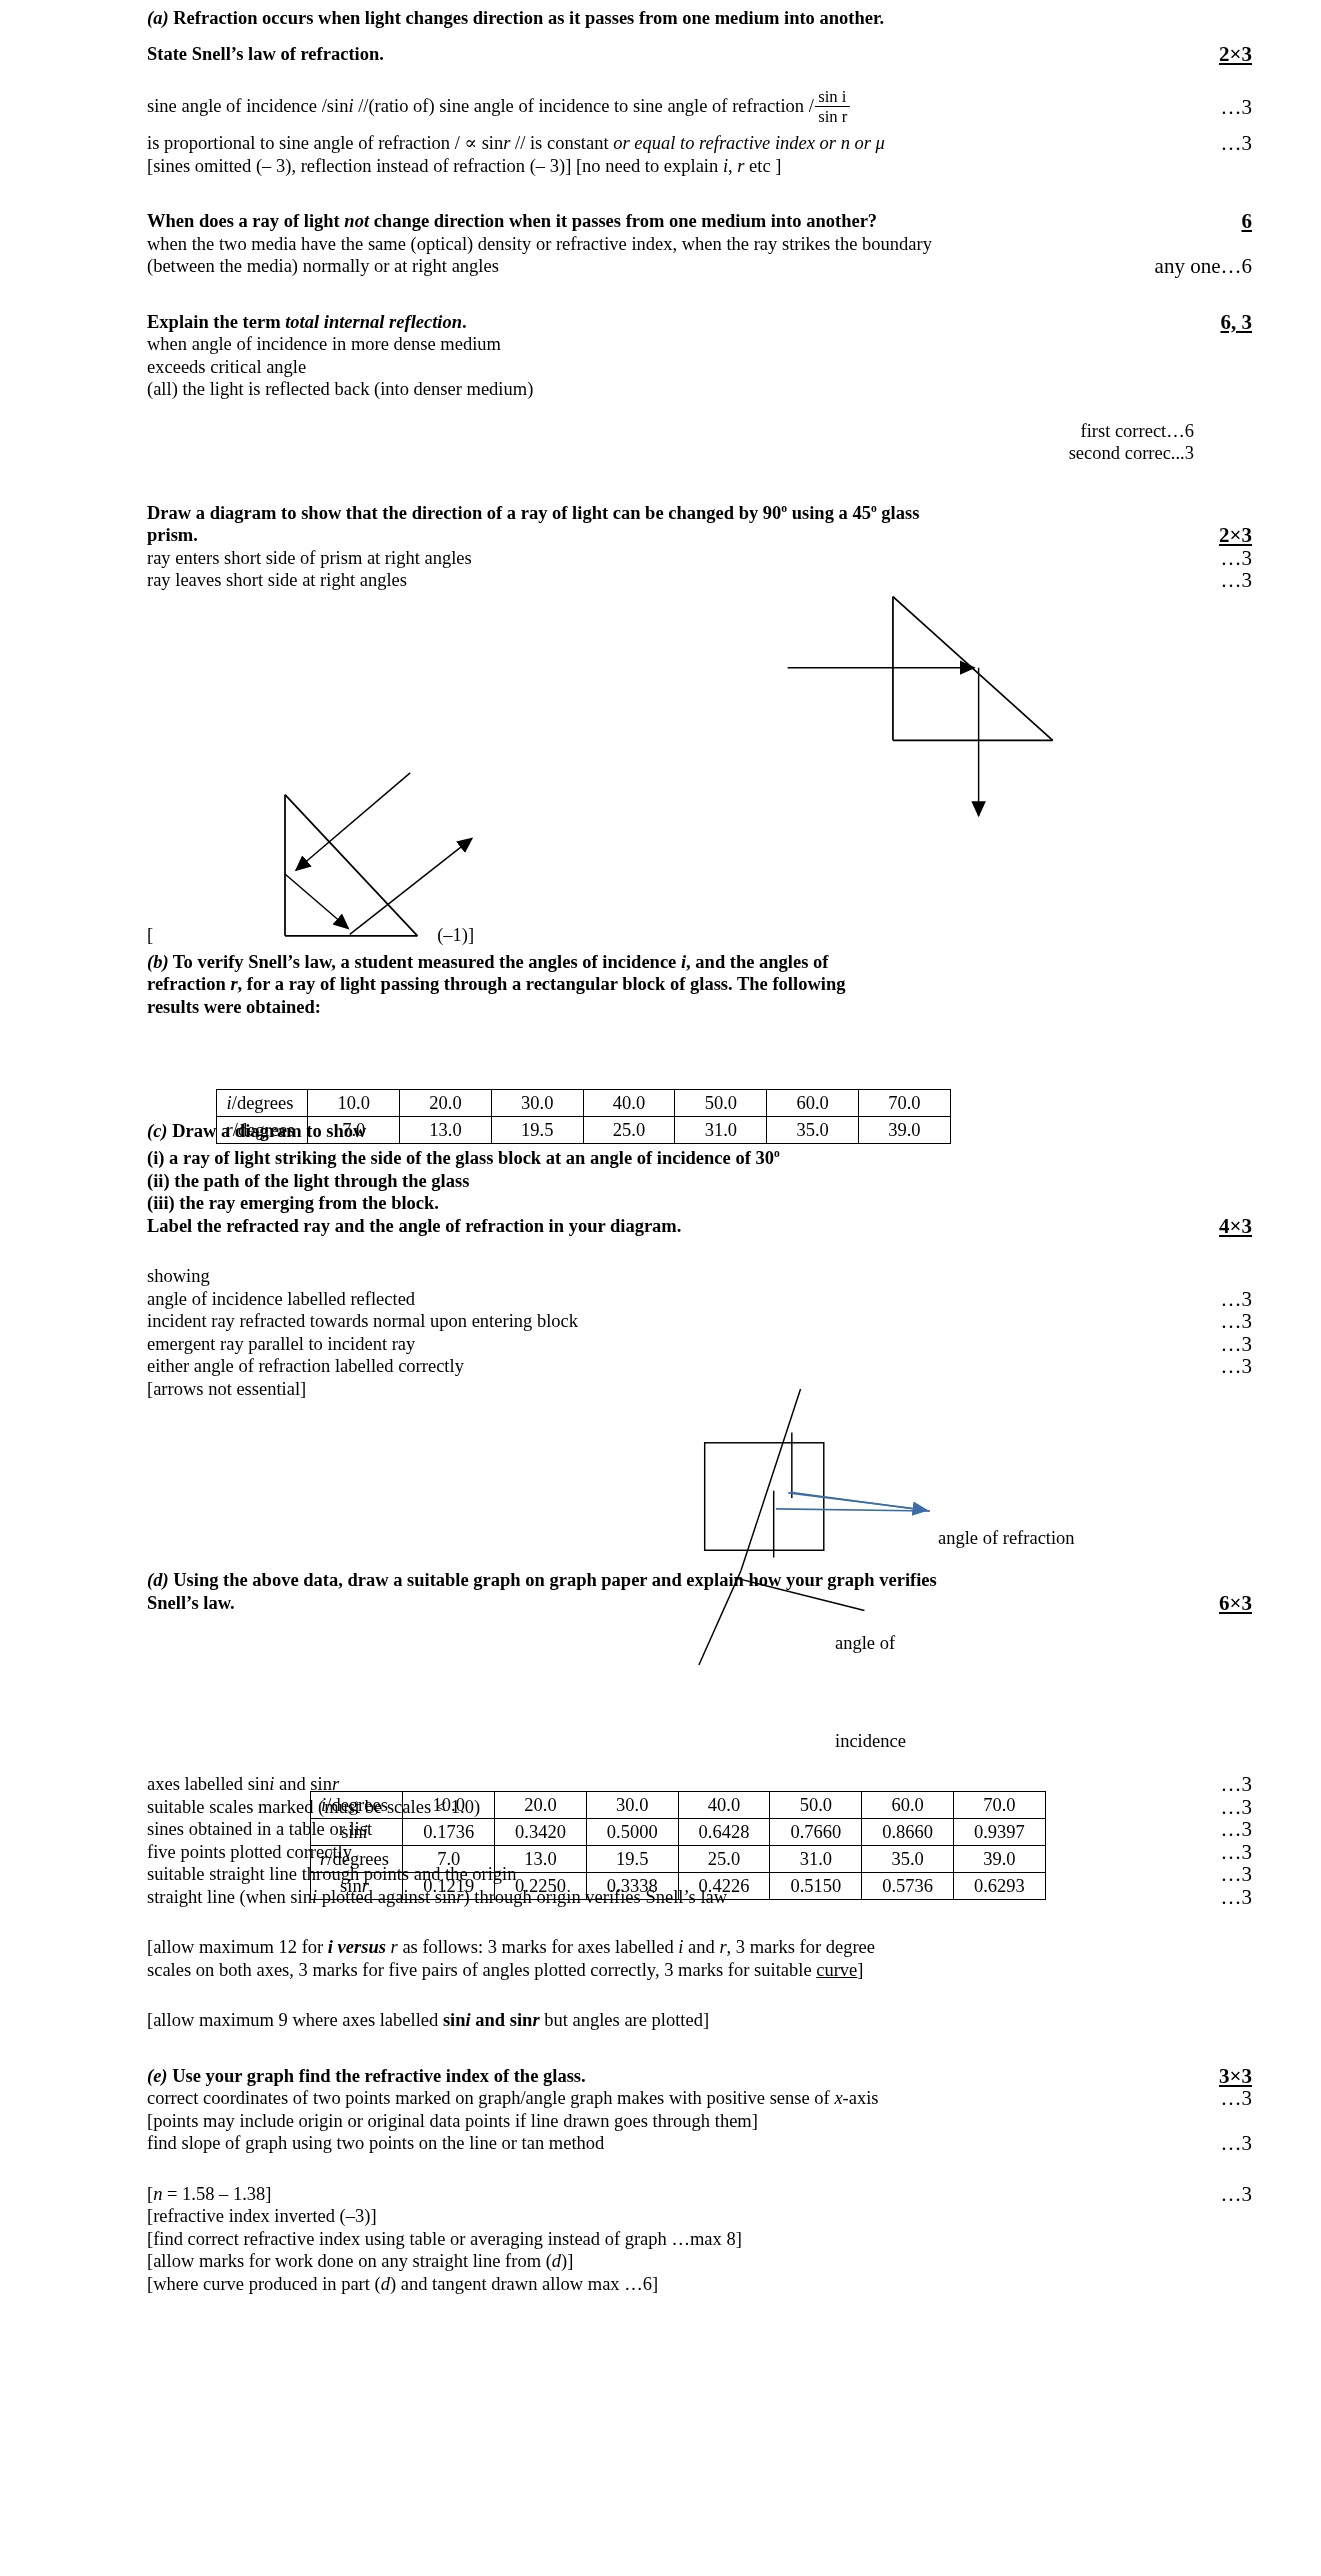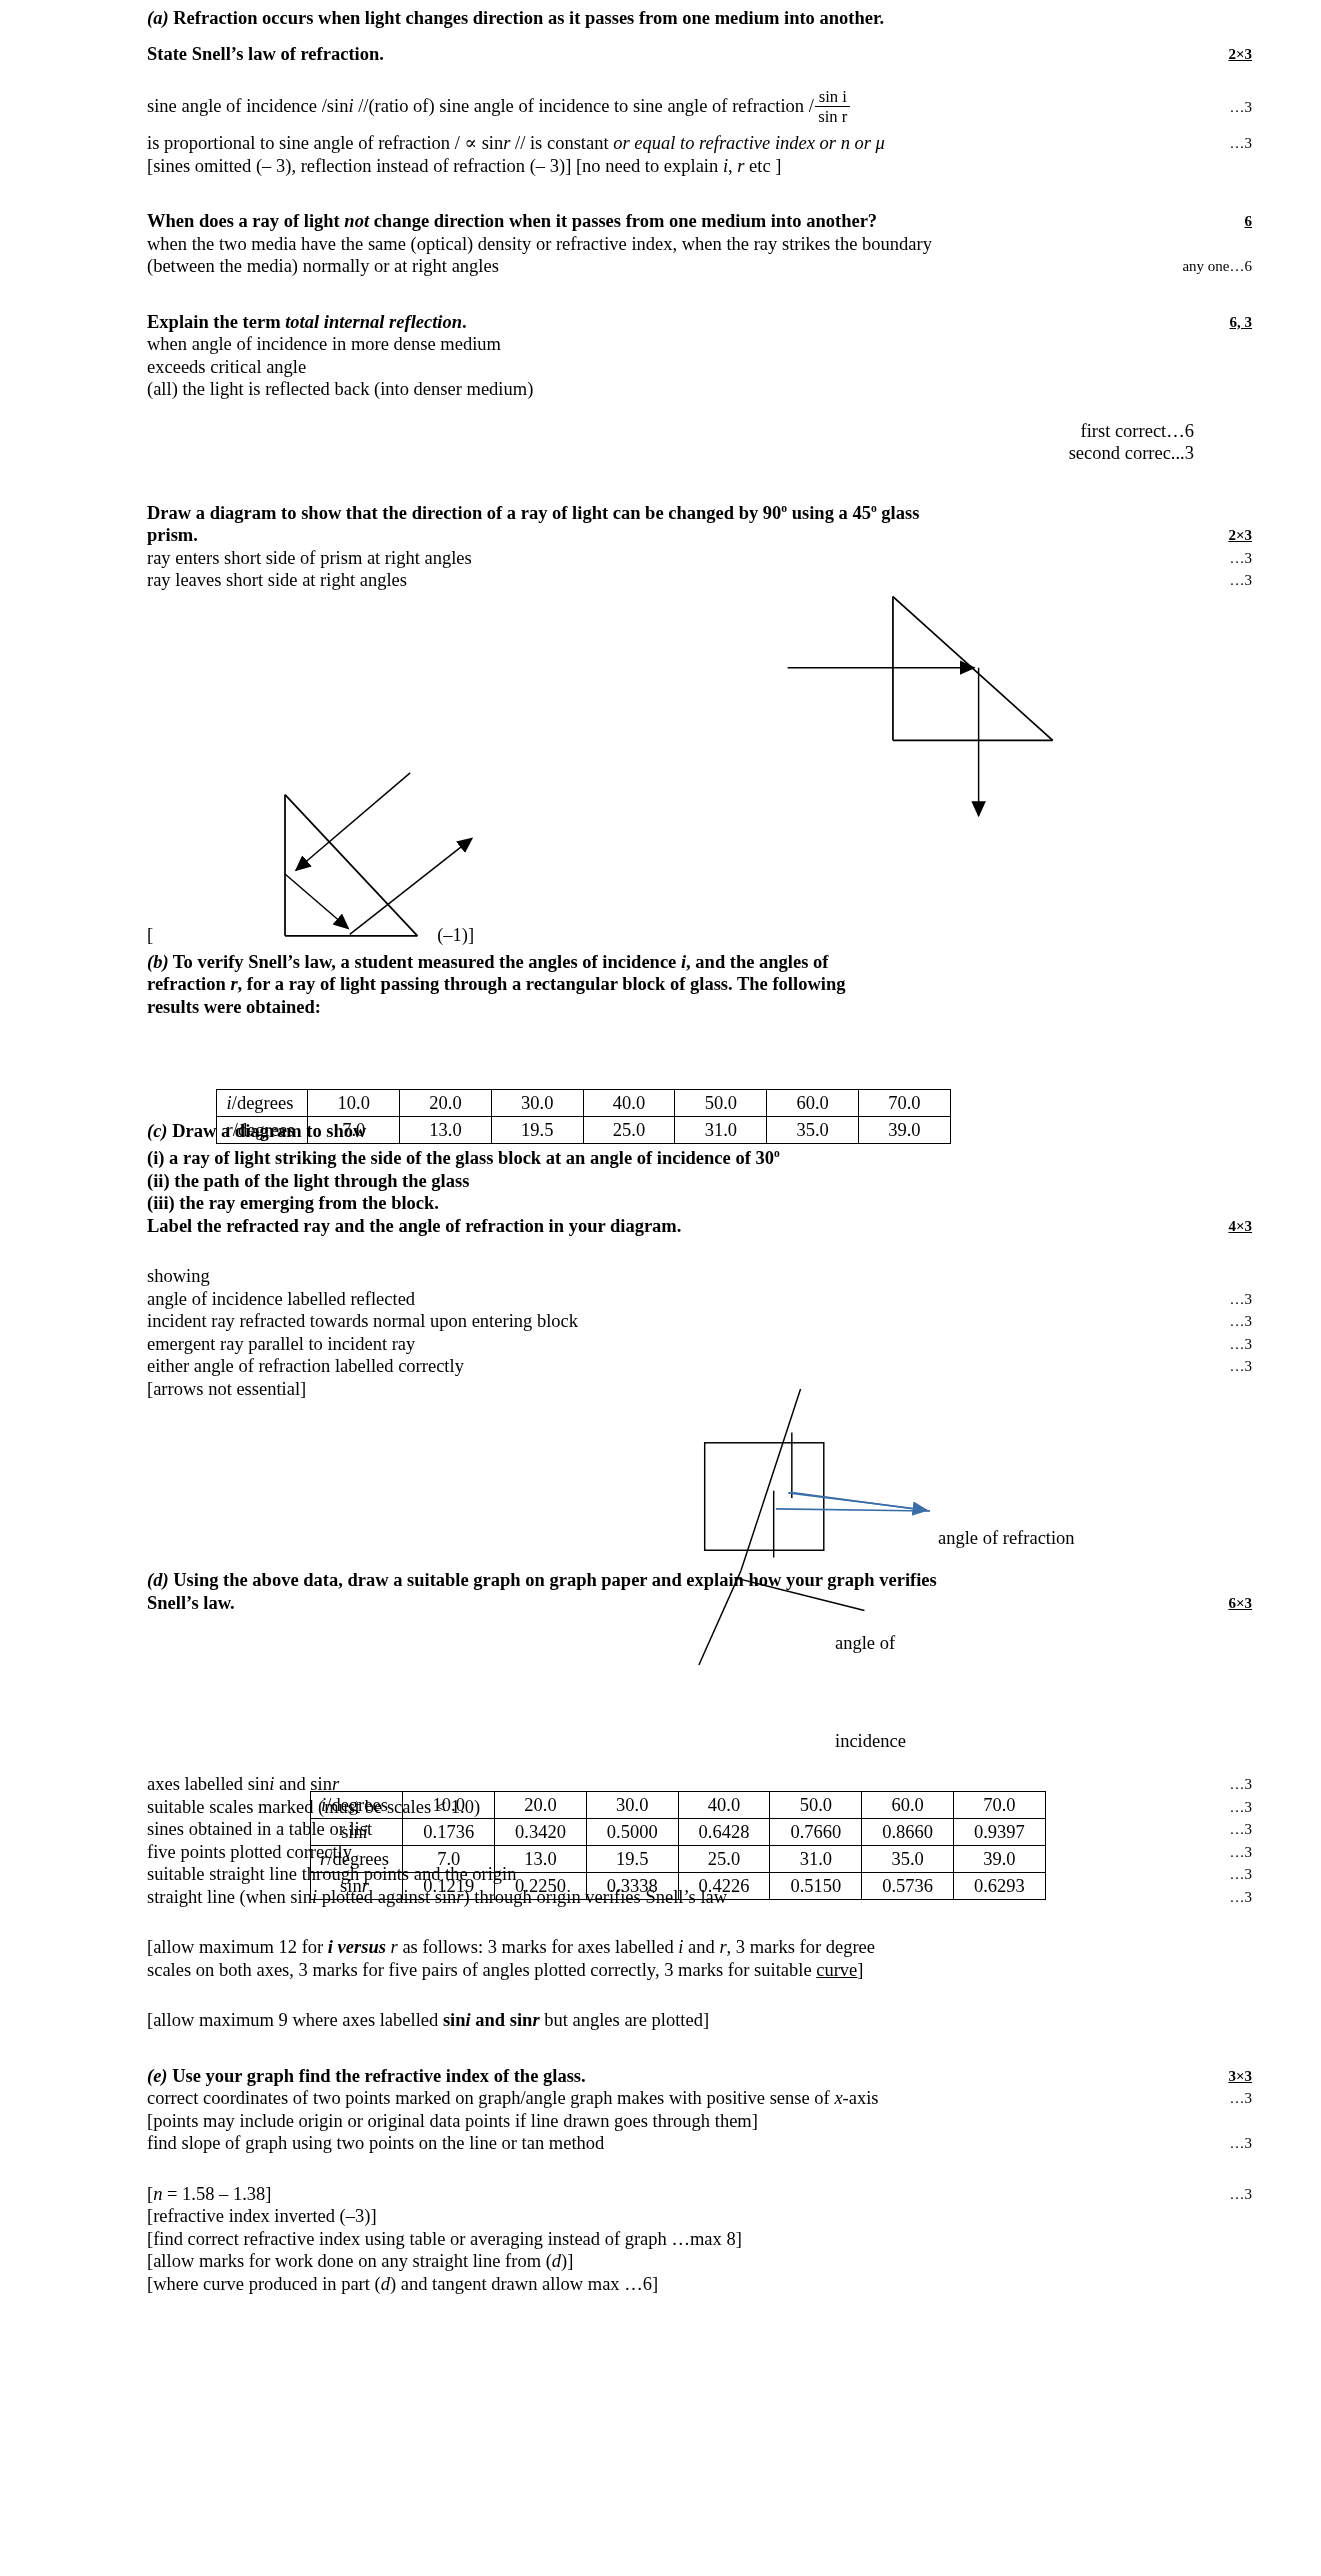--- a/index.html
+++ b/index.html
@@ -30,40 +30,40 @@
     line-height:22.5px;
     white-space:nowrap;
   }
   .b{font-weight:bold;}
   .i{font-style:italic;}
   .bi{font-weight:bold;font-style:italic;}
   .mk{
     position:absolute;
     right:0;
     top:0;
-    font-size:15px;
+    font-size:21px;
     line-height:22.5px;
     white-space:nowrap;
   }
   .mk.u{font-weight:bold;text-decoration:underline;}
   .u{text-decoration:underline;}
   .gap6{height:4.4px;}
   .gap10{height:7.3px;}
   .gap18{height:13px;}
   .gap22{height:16px;}
   .gap26{height:19px;}
   .gap30{height:22px;}
   .gap38{height:28px;}
   .gap46{height:33px;}
 
   
   .frac{
     display:inline-block;
     vertical-align:middle;
-    text-align:center;
+    text-align:left;
     line-height:1.05;
     font-size:16.7px;
     position:relative;
     top:-1.5px;
     margin:0 1.5px;
   }
   .frac .num{display:block;padding:0 2.9px 0.7px 2.9px;}
   .frac .den{display:block;padding:0.7px 2.9px 0 2.9px;border-top:1.1px solid #000;}
 
   

